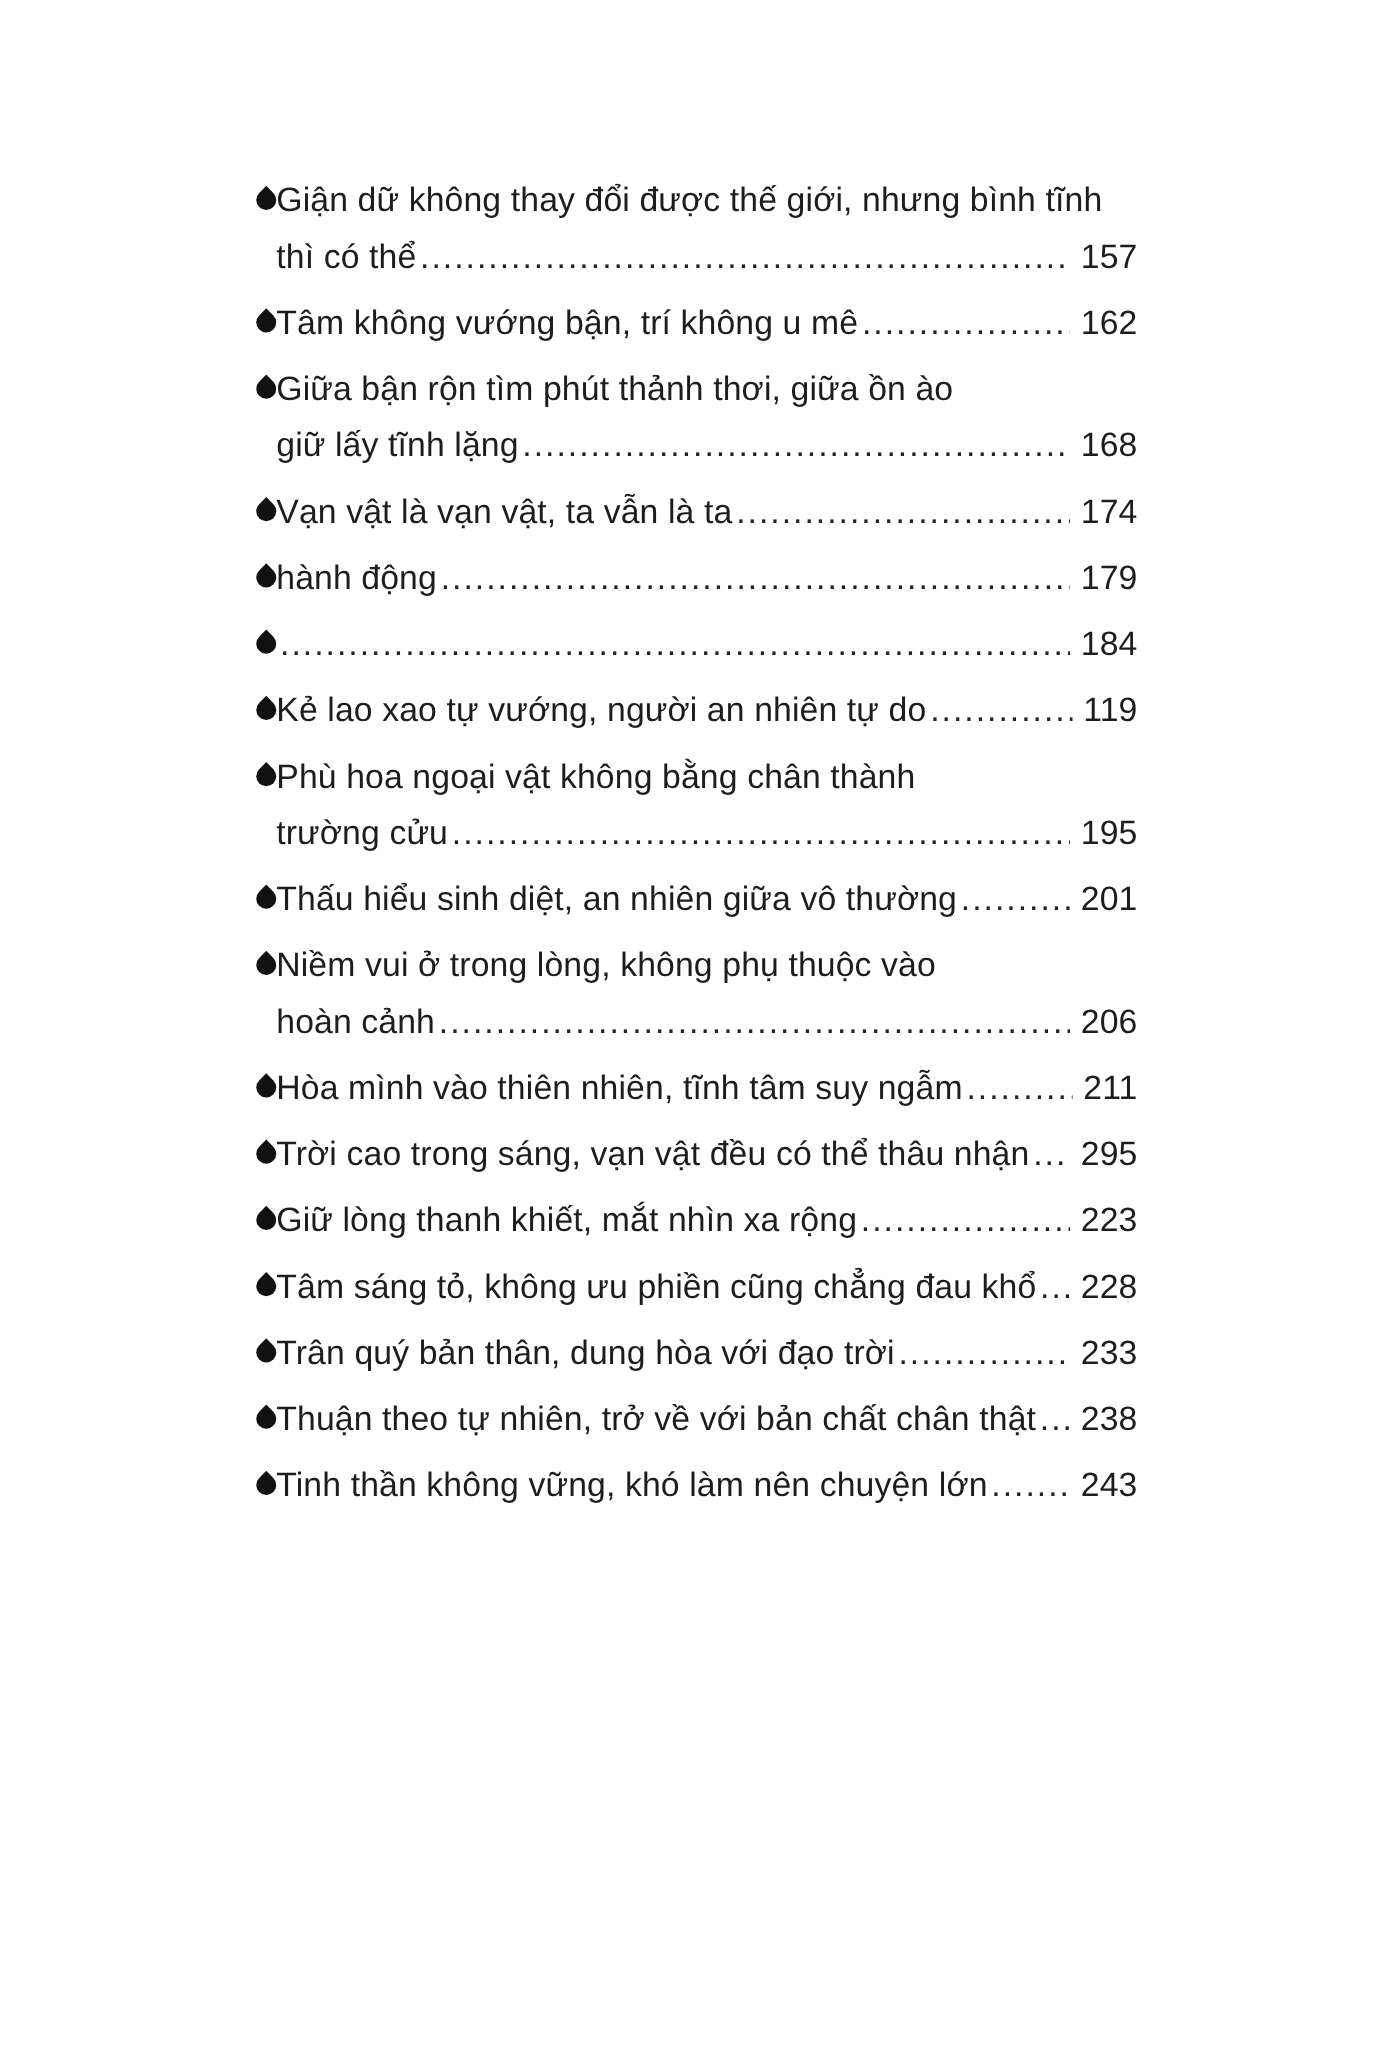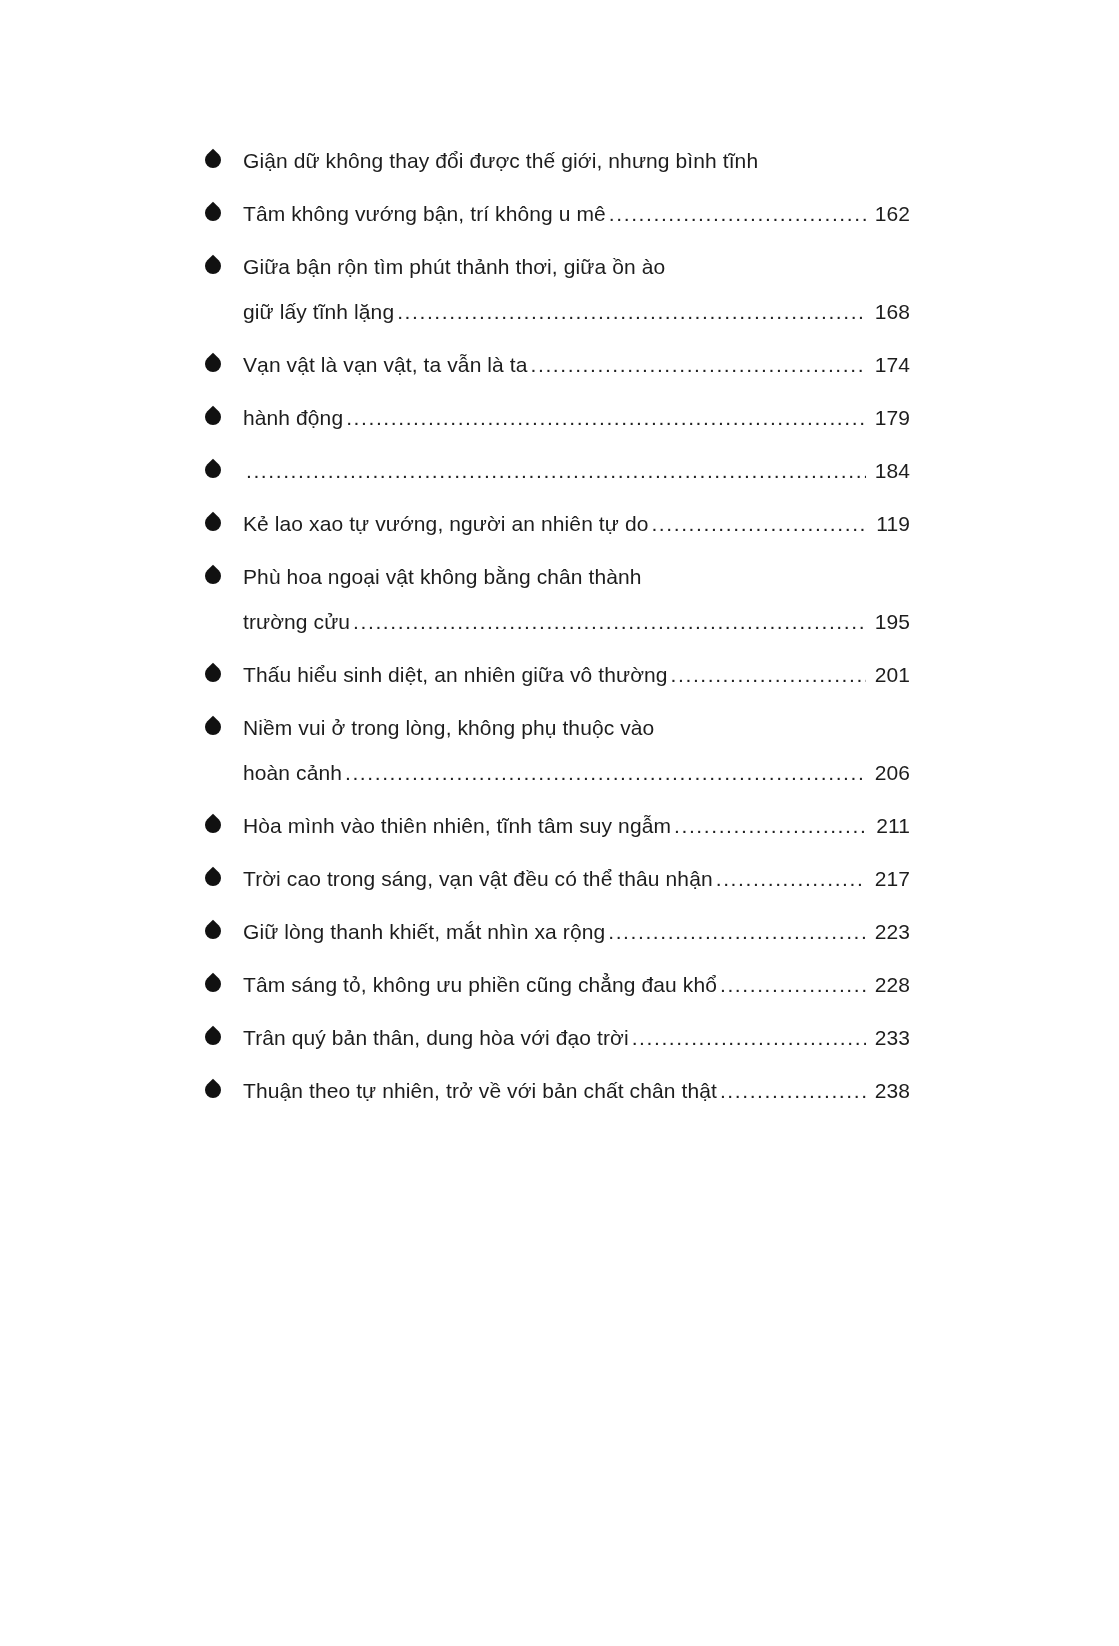--- a/index.html
+++ b/index.html
@@ -35,22 +35,21 @@
     width: 16px;
     height: 16px;
     margin-top: 14px;
     background: #111111;
     border-radius: 0 50% 50% 50%;
     transform: rotate(45deg);
   }
   .entry-text {
     flex: 1 1 auto;
     min-width: 0;
-    margin-left: 22px;
-    font-size: 21px;
+    font-size: 27px;
     line-height: 45px;
     color: #1d1d1d;
     letter-spacing: 0.1px;
   }
   .line {
     display: block;
   }
   .line.last {
     display: flex;
     align-items: baseline;
@@ -79,20 +78,25 @@
 </style>
 </head>
 <body>
 
 <div class="page">
   <div class="toc" id="toc-list">
       <div class="entry">
         <span class="bullet"></span>
         <div class="entry-text">
           <div class="line"><span class="title">Giận dữ không thay đổi được thế giới, nhưng bình tĩnh</span></div>
+          <div class="line last">
+            <span class="title">thì có thể</span>
+            <span class="leader"></span>
+            <span class="page-number">157</span>
+          </div>
         </div>
       </div>
       <div class="entry">
         <span class="bullet"></span>
         <div class="entry-text">
           <div class="line last">
             <span class="title">Tâm không vướng bận, trí không u mê</span>
             <span class="leader"></span>
             <span class="page-number">162</span>
           </div>
@@ -189,21 +193,21 @@
             <span class="page-number">211</span>
           </div>
         </div>
       </div>
       <div class="entry">
         <span class="bullet"></span>
         <div class="entry-text">
           <div class="line last">
             <span class="title">Trời cao trong sáng, vạn vật đều có thể thâu nhận</span>
             <span class="leader"></span>
-            <span class="page-number">217</span>
+            <span class="page-number">295</span>
           </div>
         </div>
       </div>
       <div class="entry">
         <span class="bullet"></span>
         <div class="entry-text">
           <div class="line last">
             <span class="title">Giữ lòng thanh khiết, mắt nhìn xa rộng</span>
             <span class="leader"></span>
             <span class="page-number">223</span>
@@ -230,17 +234,27 @@
           </div>
         </div>
       </div>
       <div class="entry">
         <span class="bullet"></span>
         <div class="entry-text">
           <div class="line last">
             <span class="title">Thuận theo tự nhiên, trở về với bản chất chân thật</span>
             <span class="leader"></span>
             <span class="page-number">238</span>
+          </div>
+        </div>
+      </div>
+      <div class="entry">
+        <span class="bullet"></span>
+        <div class="entry-text">
+          <div class="line last">
+            <span class="title">Tinh thần không vững, khó làm nên chuyện lớn</span>
+            <span class="leader"></span>
+            <span class="page-number">243</span>
           </div>
         </div>
       </div>
     </div>
 </div>
 
 </body></html>

